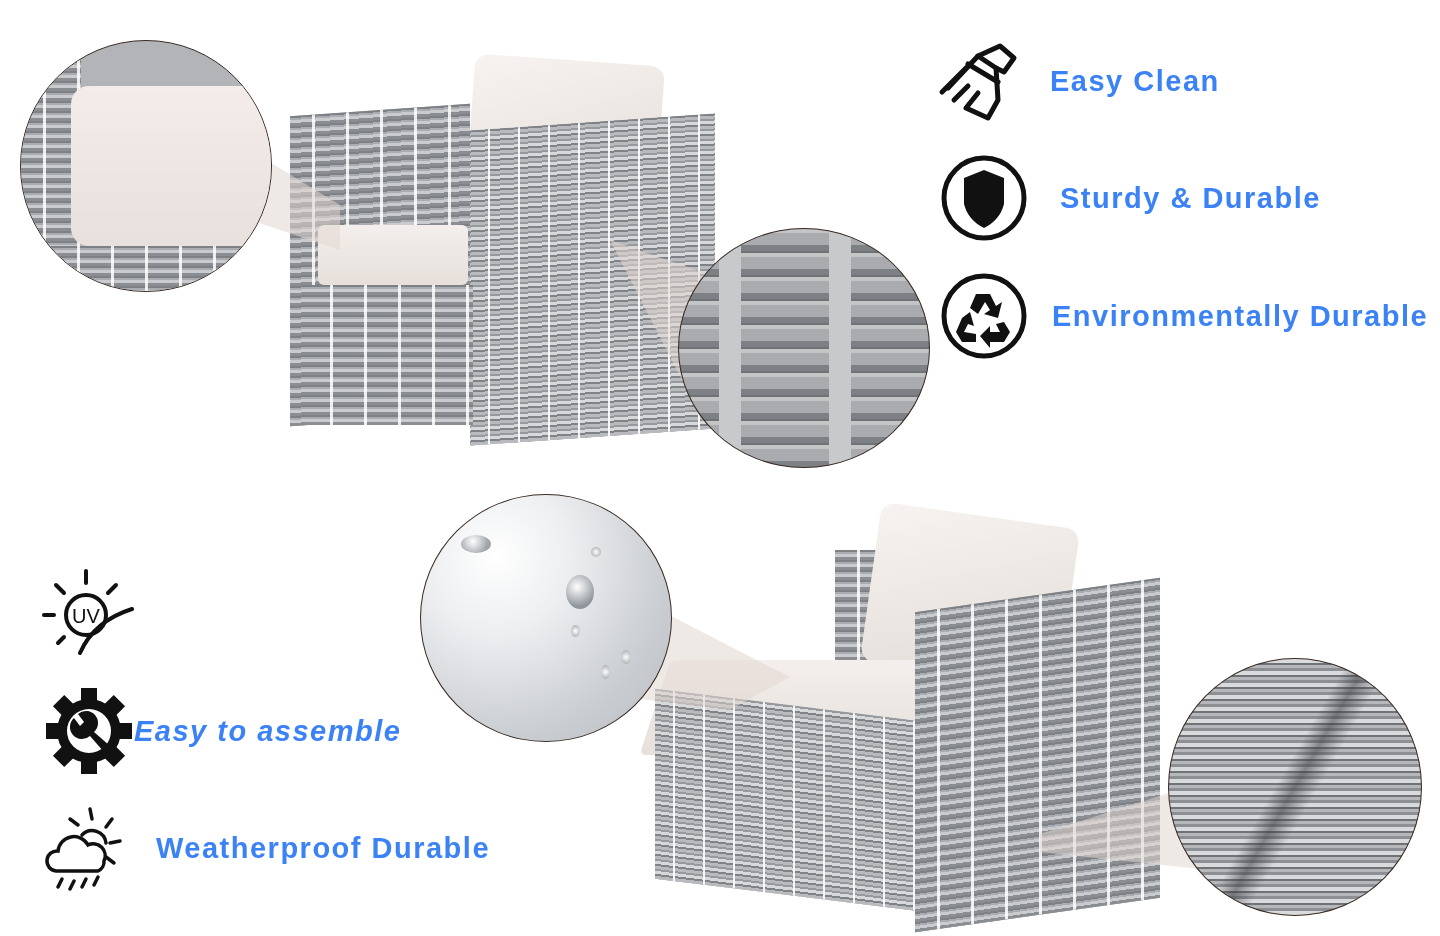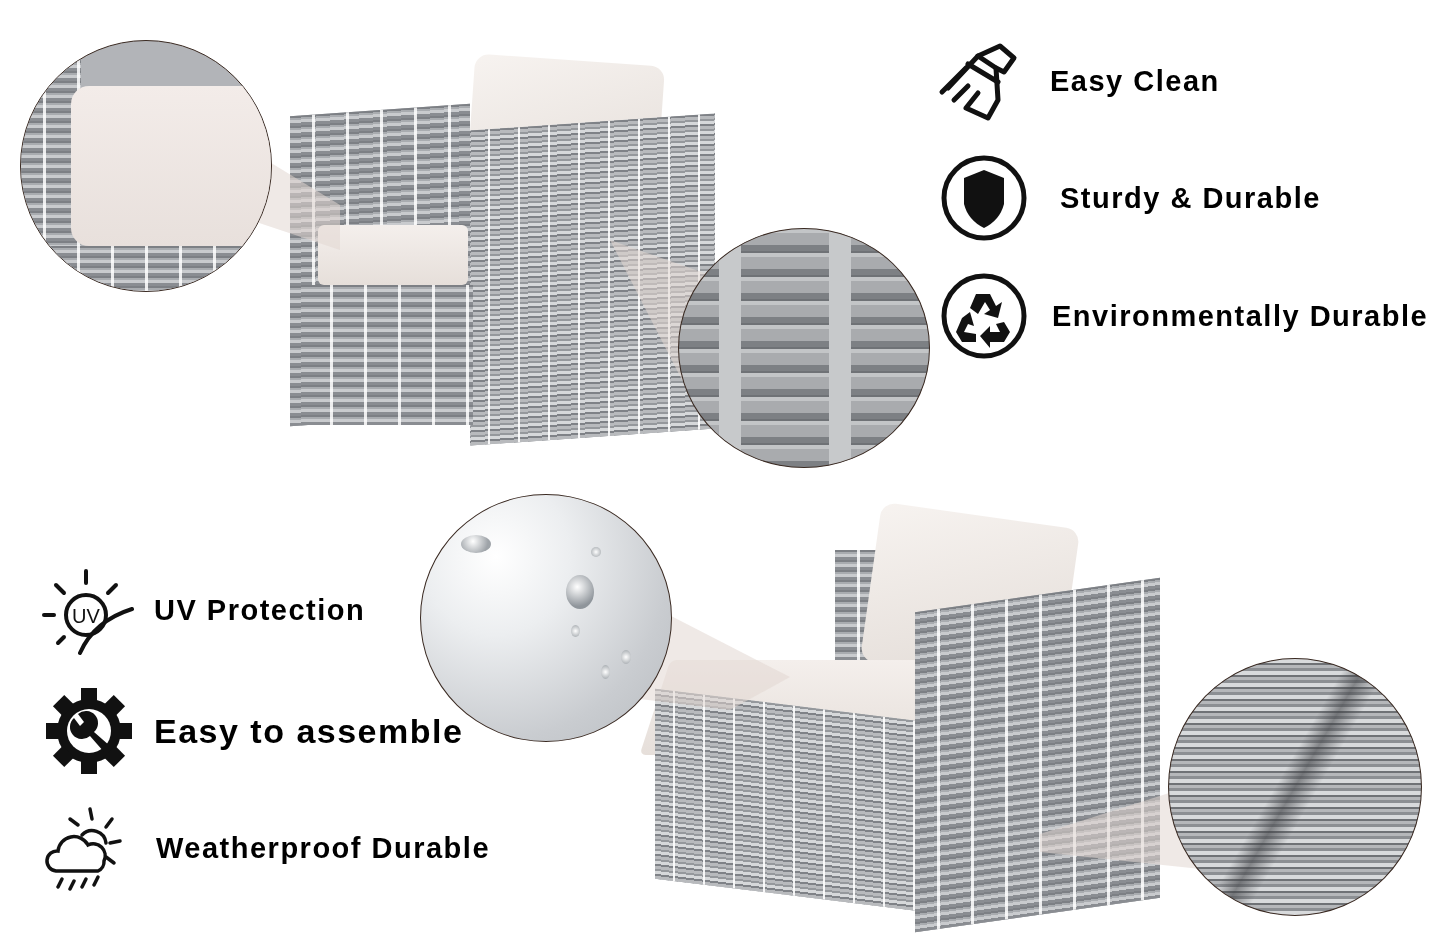--- a/index.html
+++ b/index.html
@@ -19,21 +19,21 @@
     background-color:#a4a7ab;
     background-image:
       repeating-linear-gradient(90deg, transparent 0 18px, rgba(255,255,255,0.9) 18px 20px, transparent 20px 30px),
       repeating-linear-gradient(0deg, #b8babd 0 3px, #7f8287 3px 5px, #d6d8da 5px 8px, #95989c 8px 10px);
   }
   .cushion{background:linear-gradient(180deg,#f4efec,#e6dfda);border-radius:6px;}
   .pillow{background:linear-gradient(160deg,#f7f3f0,#e2dbd6);border-radius:14px;}
   .circle{border-radius:50%;border:1.5px solid #3a2a22;overflow:hidden;}
   .beam{background:rgba(225,215,210,0.55);}
   .feature{display:flex;align-items:center;}
-  .feat-label{font-weight:bold;color:#000000;font-size:30px;letter-spacing:1.5px;white-space:nowrap;}
+  .feat-label{font-weight:bold;color:#3b82f6;font-size:30px;letter-spacing:1.5px;white-space:nowrap;}
   .icon svg{display:block;}
 </style>
 </head>
 <body>
 
 <div class="abs" style="left:280px;top:50px;width:440px;height:380px;">
 
   <div class="abs pillow" style="left:190px;top:10px;width:190px;height:150px;transform:rotate(4deg);"></div>
 
   <div class="abs wicker" style="left:10px;top:60px;width:180px;height:310px;transform:skewY(-4deg);"></div>
@@ -143,21 +143,20 @@
         <line x1="46" y1="6" x2="46" y2="18"></line>
         <line x1="16" y1="20" x2="24" y2="28"></line>
         <line x1="76" y1="20" x2="68" y2="28"></line>
         <line x1="4" y1="50" x2="14" y2="50"></line>
         <line x1="18" y1="78" x2="24" y2="72"></line>
         <path d="M40 88 Q54 56 92 44"></path>
       </g>
       <text x="46" y="58" text-anchor="middle" font-family="Liberation Sans, sans-serif" font-size="20" fill="#111">UV</text>
     </svg>
   </span>
-  <span class="feat-label" style="margin-left:20px;font-size:29px;">UV Protection</span>
 </div>
 
 <div class="abs feature" style="left:44px;top:686px;">
   <span class="icon">
     <svg width="90" height="90" viewBox="0 0 90 90">
       <g fill="#111">
         <circle cx="45" cy="45" r="32"></circle>
         <rect x="37" y="2" width="16" height="14"></rect>
         <rect x="37" y="74" width="16" height="14"></rect>
         <rect x="2" y="37" width="14" height="16"></rect>
@@ -166,21 +165,21 @@
         <rect x="37" y="74" width="16" height="14" transform="rotate(45 45 45)"></rect>
         <rect x="2" y="37" width="14" height="16" transform="rotate(45 45 45)"></rect>
         <rect x="74" y="37" width="14" height="16" transform="rotate(45 45 45)"></rect>
       </g>
       <circle cx="45" cy="45" r="22" fill="#fff"></circle>
       <g fill="#111">
         <path d="M30 32 A12 12 0 0 0 46 50 L60 66 L66 60 L50 46 A12 12 0 0 0 34 28 L40 36 L36 40 Z"></path>
       </g>
     </svg>
   </span>
-  <span class="feat-label" style="margin-left:20px;font-size:34px;">Easy to assemble</span>
+  <span class="feat-label" style="font-size:29px;font-style:italic;">Easy to assemble</span>
 </div>
 
 <div class="abs feature" style="left:40px;top:805px;">
   <span class="icon">
     <svg width="90" height="86" viewBox="0 0 90 86">
       <g stroke="#111" stroke-width="3.5" fill="none" stroke-linecap="round">
         <path d="M42 30 A14 14 0 0 1 66 38"></path>
         <line x1="50" y1="4" x2="52" y2="14"></line>
         <line x1="30" y1="14" x2="38" y2="20"></line>
         <line x1="72" y1="14" x2="66" y2="22"></line>

